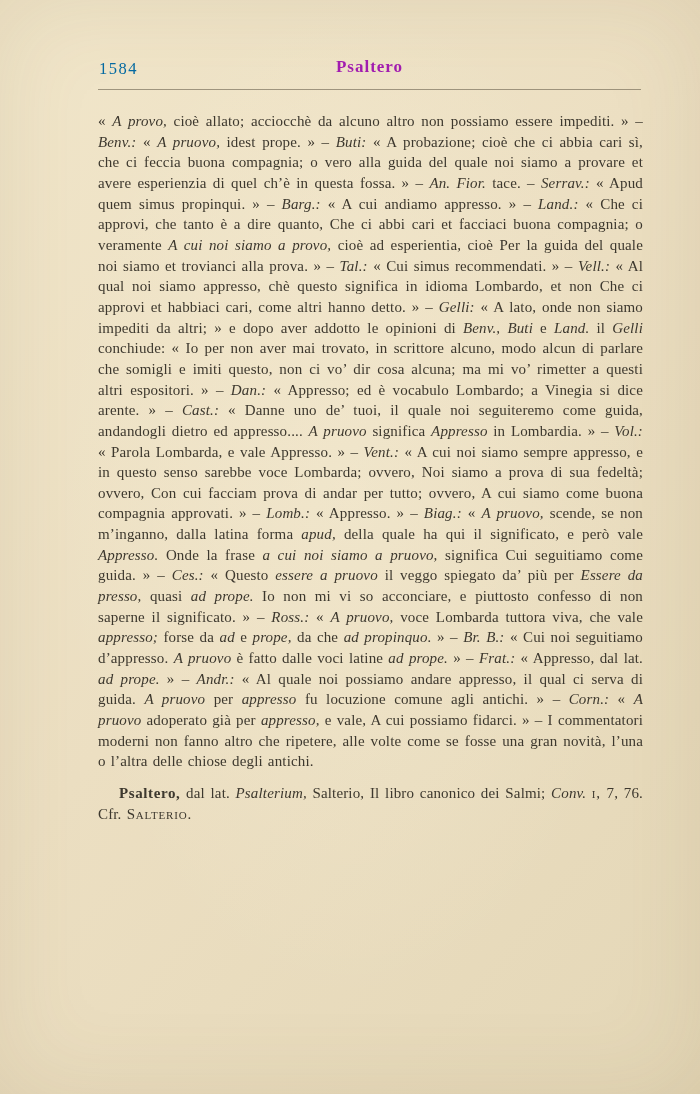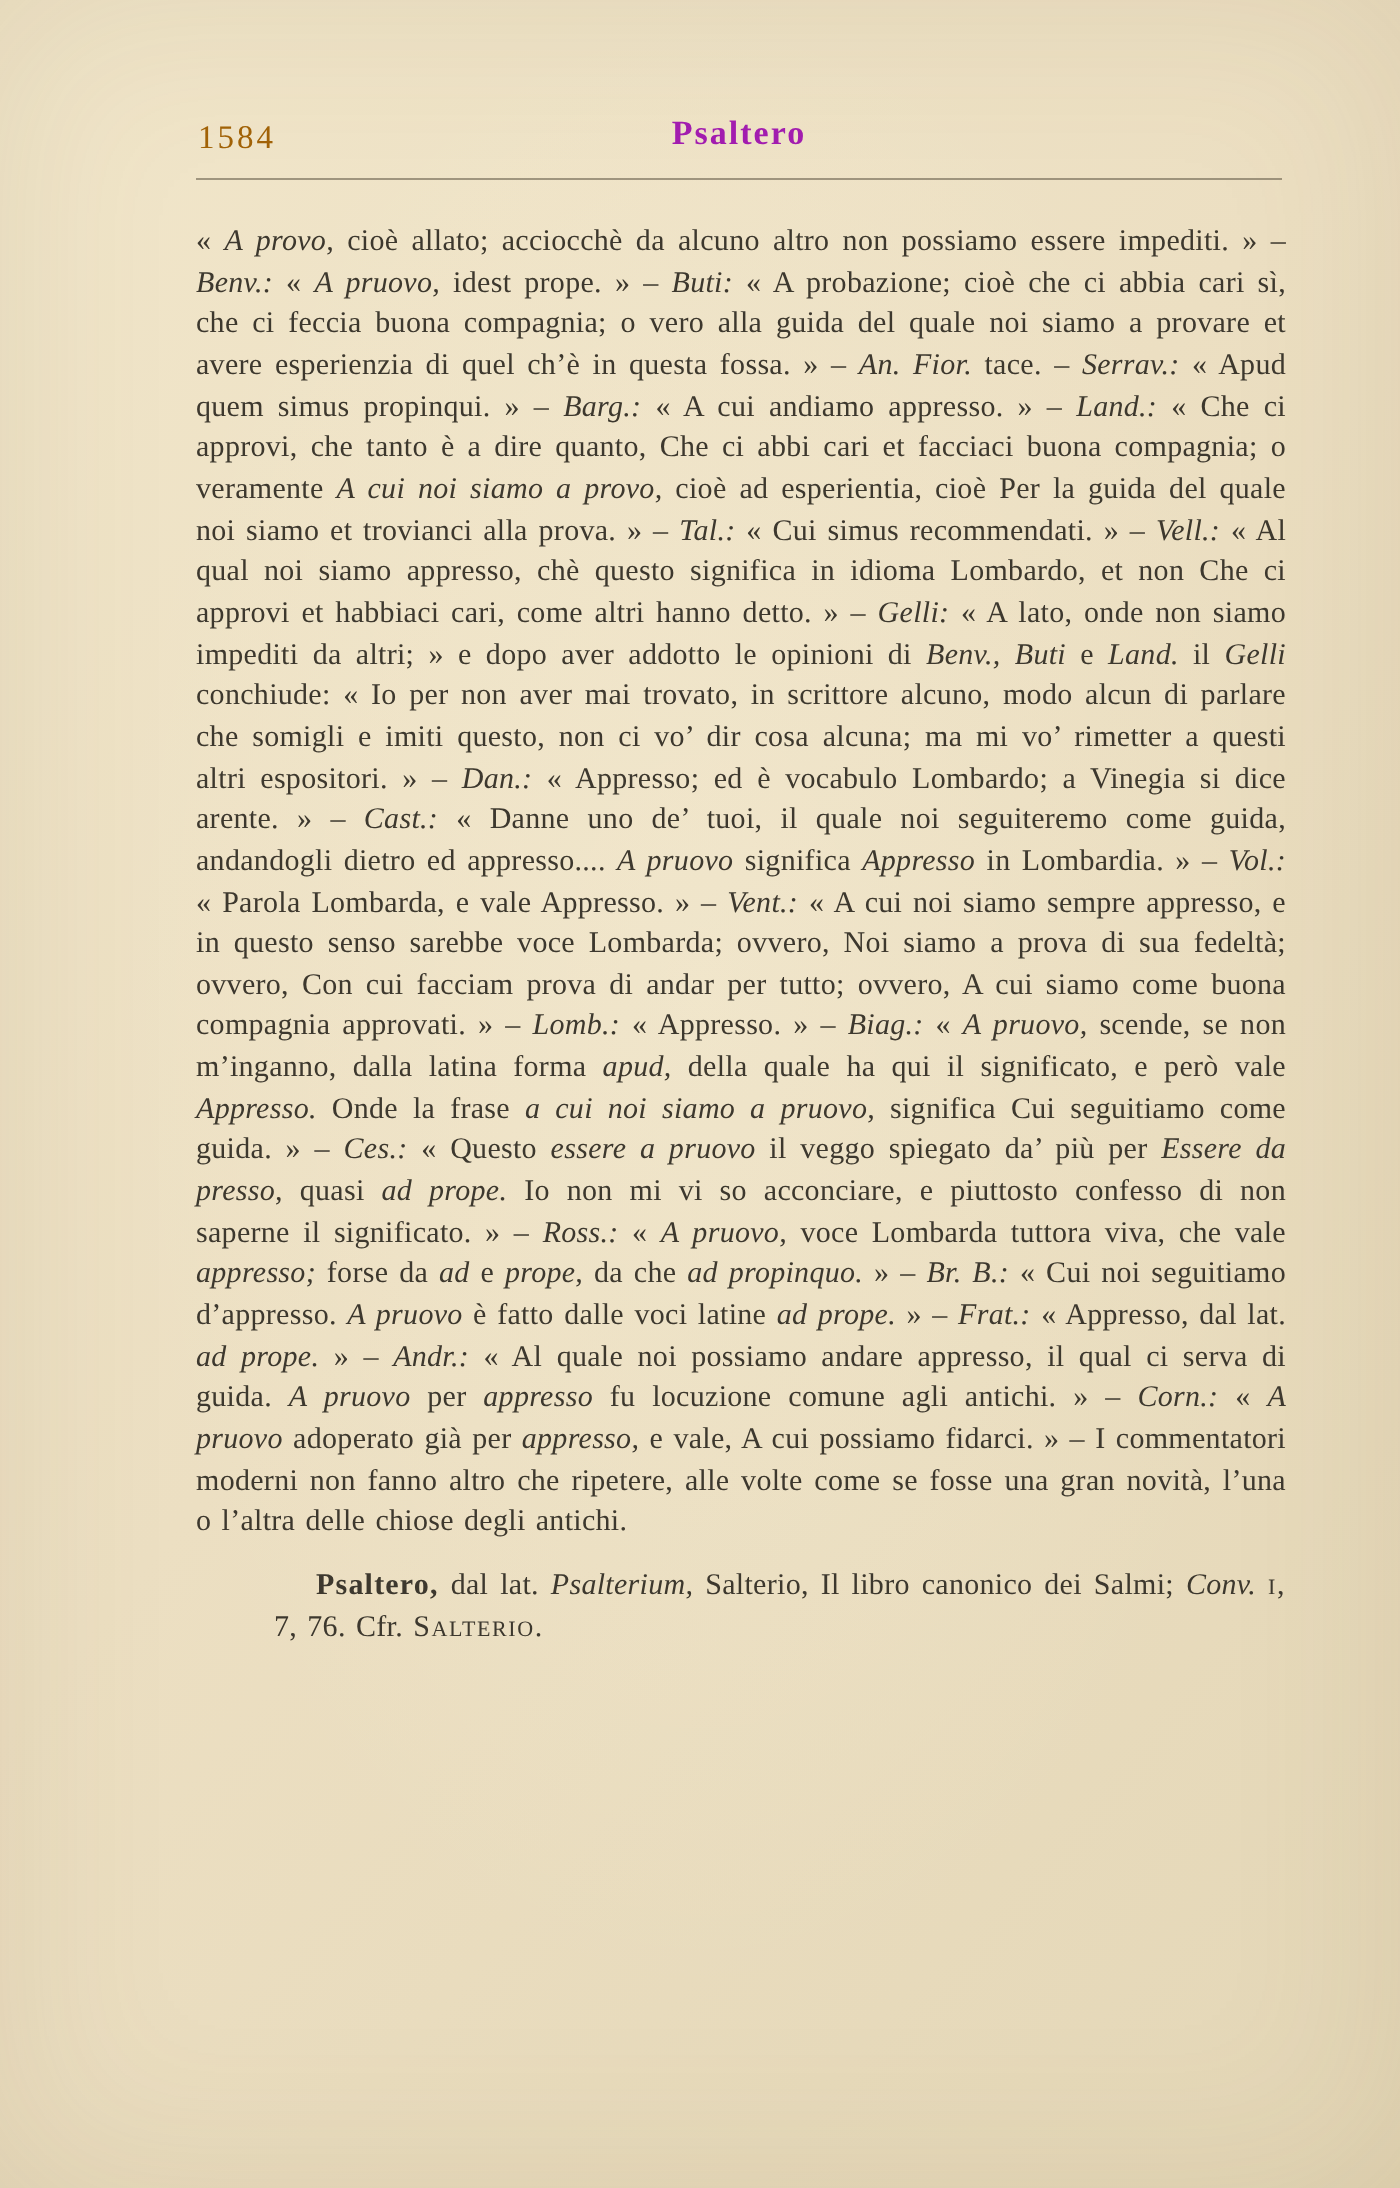--- a/index.html
+++ b/index.html
@@ -26,21 +26,21 @@
     position: relative;
     padding: 57px 59px 6px 98px;
     height: 26px;
   }
   .page-number {
     position: absolute;
     left: 99px;
     top: 59px;
     font-size: 16.5px;
     letter-spacing: 1.5px;
-    color: #a16207;
+    color: #0369a1;
   }
   .running-title {
     display: block;
     text-align: center;
     font-weight: bold;
     font-size: 17px;
     letter-spacing: 1px;
     color: #a21caf;
   }
   .header-rule {
@@ -59,21 +59,20 @@
     word-spacing: 1.2px;
     letter-spacing: 0.15px;
     color: #3d382e;
   }
   .entry-continuation {
     margin-top: 21px;
   }
   .entry-new {
     margin-top: 11px;
     text-indent: 21px;
-    margin-left: 39px;
   }
   .it { font-style: italic; }
   .bd { font-weight: bold; letter-spacing: 0.6px; }
   .sc { font-variant: small-caps; letter-spacing: 0.8px; }
 </style>
 </head>
 <body>
 
 <div class="page">
   <header class="page-header">

